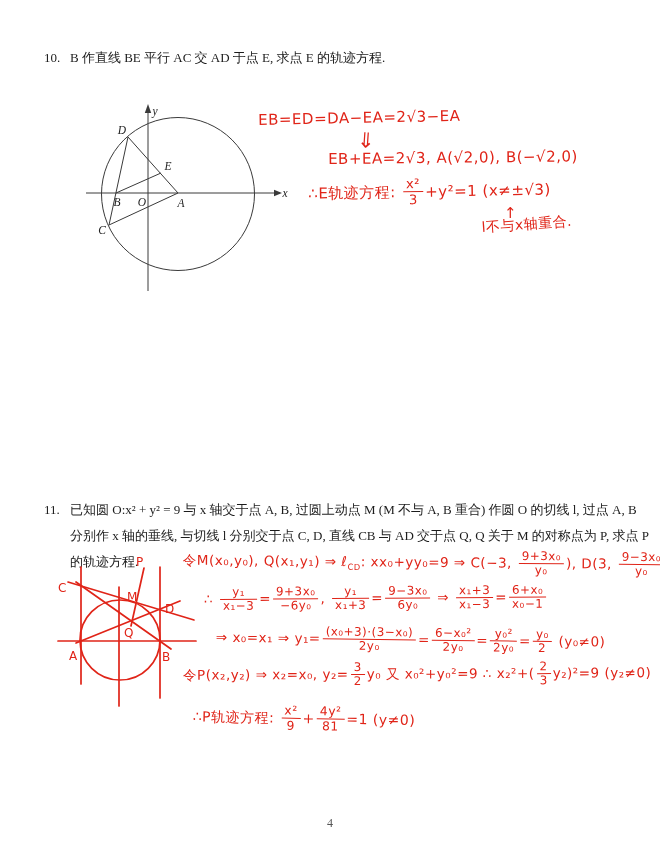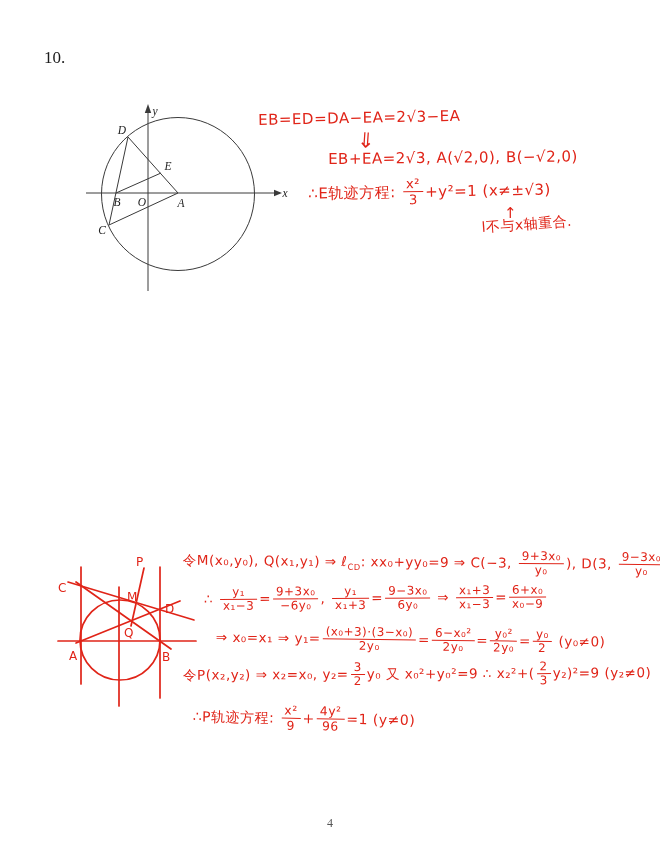--- a/index.html
+++ b/index.html
@@ -1,18 +1,18 @@
 <!DOCTYPE html>
 <html><head>
 <meta charset="utf-8">
 <style>
   html,body{margin:0;padding:0;background:#e8e8e8;}
   .page{position:relative;width:660px;height:854px;background:#ffffff;overflow:hidden;
         font-family:"Liberation Serif",serif;color:#1c1c1c;}
-  .problem{position:absolute;display:flex;gap:6px;font-size:17px;line-height:26px;}
+  .problem{position:absolute;display:flex;gap:6px;font-size:13px;line-height:26px;}
   .pnum{flex:none;width:20px;}
   .ptext div{white-space:nowrap;}
   svg{position:absolute;overflow:visible;}
   .flbl{font-family:"Liberation Serif",serif;font-style:italic;font-size:11.5px;fill:#222;}
   .rlbl{font-family:"DejaVu Sans",sans-serif;font-size:12px;fill:#e02418;}
   .hw{position:absolute;color:#e02418;font-family:"DejaVu Sans",sans-serif;
       white-space:nowrap;letter-spacing:0.5px;transform-origin:left top;}
   .fr{display:inline-flex;flex-direction:column;text-align:center;vertical-align:middle;
       margin:0 2px;font-size:0.88em;}
   .fr .fn{display:block;padding:0 3px;line-height:1.08;}
@@ -33,20 +33,21 @@
           font-size:12px;color:#555;}
 </style>
 </head>
 <body>
 
 <div class="page">
 
   <div class="problem" style="left:44px;top:45px;">
     <span class="pnum">10.</span>
     <div class="ptext">
+      <div>B 作直线 BE 平行 AC 交 AD 于点 E, 求点 E 的轨迹方程.</div>
     </div>
   </div>
 
   <svg style="left:70px;top:103px;" width="225" height="190" viewBox="70 103 225 190">
     <g fill="none" stroke="#3a3a3a" stroke-width="1">
       <circle cx="178" cy="194" r="76.5"></circle>
       <line x1="148" y1="109" x2="148" y2="291"></line>
       <line x1="86" y1="193" x2="278" y2="193"></line>
       <line x1="109" y1="225" x2="128" y2="137"></line>
       <line x1="128" y1="137" x2="178" y2="193"></line>
@@ -72,20 +73,28 @@
   <div class="hw hw10a">EB=ED=DA−EA=2√3−EA</div>
   <div class="hw hw10arrow">⇓</div>
   <div class="hw hw10b">EB+EA=2√3,  A(√2,0), B(−√2,0)</div>
   <div class="hw hw10c">∴E轨迹方程: <span class="fr">
         <span class="fn">x²</span>
         <span class="fd">3</span>
       </span>+y²=1  (x≠±√3)</div>
   <div class="hw hw10up">↑</div>
   <div class="hw hw10d">l不与x轴重合.</div>
 
+  <div class="problem" style="left:44px;top:497px;">
+    <span class="pnum">11.</span>
+    <div class="ptext">
+      <div>已知圆 O:x² + y² = 9 与 x 轴交于点 A, B, 过圆上动点 M (M 不与 A, B 重合) 作圆 O 的切线 l, 过点 A, B</div>
+      <div>分别作 x 轴的垂线, 与切线 l 分别交于点 C, D, 直线 CB 与 AD 交于点 Q, Q 关于 M 的对称点为 P, 求点 P</div>
+      <div>的轨迹方程.</div>
+    </div>
+  </div>
 
   <svg style="left:46px;top:556px;" width="152" height="172" viewBox="46 556 152 172">
     <g fill="none" stroke="#e02418" stroke-width="1.7" stroke-linecap="round">
       <circle cx="120" cy="640" r="40"></circle>
       <line x1="58" y1="641" x2="196" y2="641"></line>
       <line x1="81" y1="567" x2="81" y2="684"></line>
       <line x1="119" y1="587" x2="119" y2="706"></line>
       <line x1="160" y1="567" x2="160" y2="698"></line>
       <line x1="68" y1="582" x2="194" y2="620"></line>
       <line x1="76" y1="582" x2="171" y2="649"></line>
@@ -120,21 +129,21 @@
         <span class="fn">y₁</span>
         <span class="fd">x₁+3</span>
       </span>=<span class="fr">
         <span class="fn">9−3x₀</span>
         <span class="fd">6y₀</span>
       </span> ⇒ <span class="fr">
         <span class="fn">x₁+3</span>
         <span class="fd">x₁−3</span>
       </span>=<span class="fr">
         <span class="fn">6+x₀</span>
-        <span class="fd">x₀−9</span>
+        <span class="fd">x₀−1</span>
       </span></div>
   <div class="hw hw11c">⇒ x₀=x₁ ⇒ y₁=<span class="fr">
         <span class="fn">(x₀+3)·(3−x₀)</span>
         <span class="fd">2y₀</span>
       </span>=<span class="fr">
         <span class="fn">6−x₀²</span>
         <span class="fd">2y₀</span>
       </span>=<span class="fr">
         <span class="fn">y₀²</span>
         <span class="fd">2y₀</span>
@@ -147,18 +156,18 @@
         <span class="fd">2</span>
       </span>y₀  又 x₀²+y₀²=9  ∴ x₂²+(<span class="fr">
         <span class="fn">2</span>
         <span class="fd">3</span>
       </span>y₂)²=9  (y₂≠0)</div>
   <div class="hw hw11e">∴P轨迹方程: <span class="fr">
         <span class="fn">x²</span>
         <span class="fd">9</span>
       </span>+<span class="fr">
         <span class="fn">4y²</span>
-        <span class="fd">96</span>
+        <span class="fd">81</span>
       </span>=1  (y≠0)</div>
 
   <div class="pageno">4</div>
 
 </div>
 
 </body></html>

